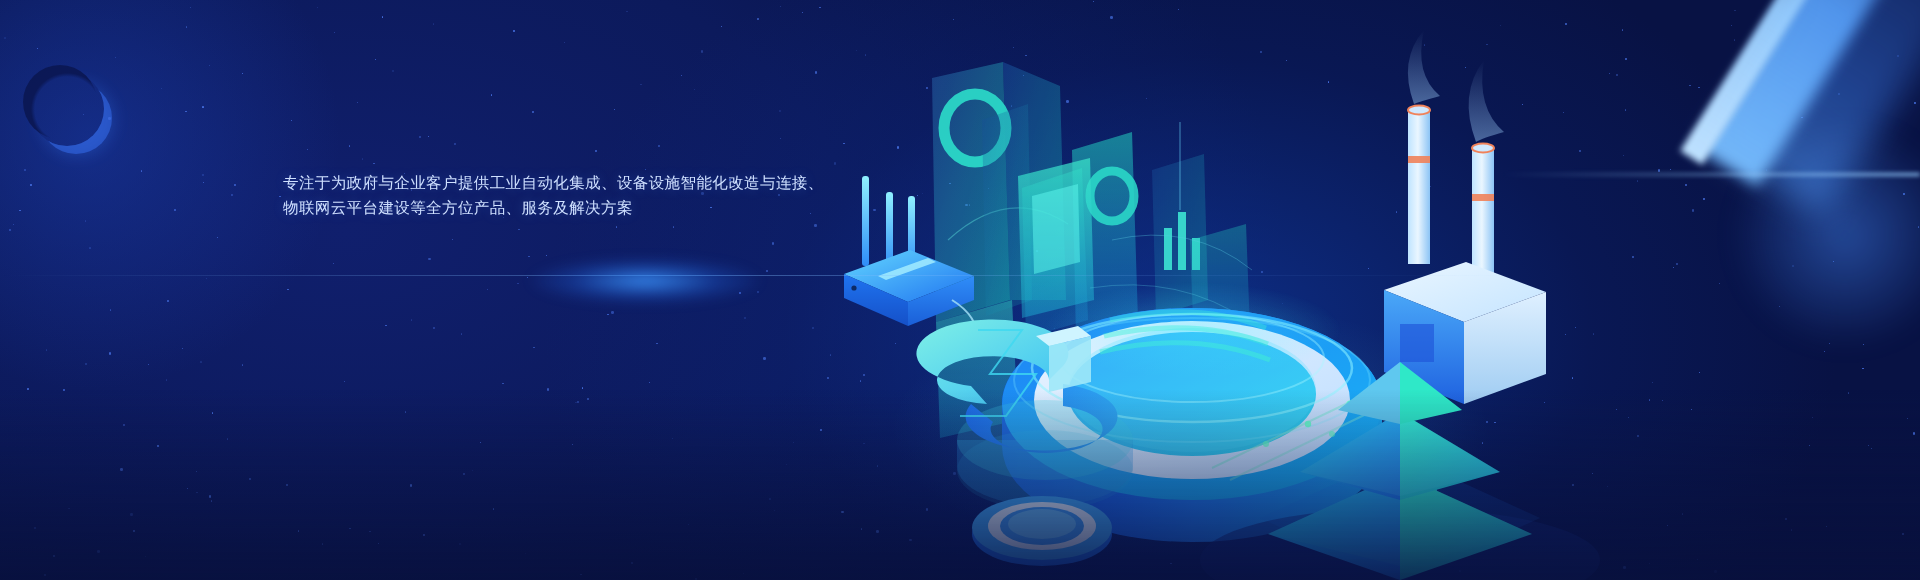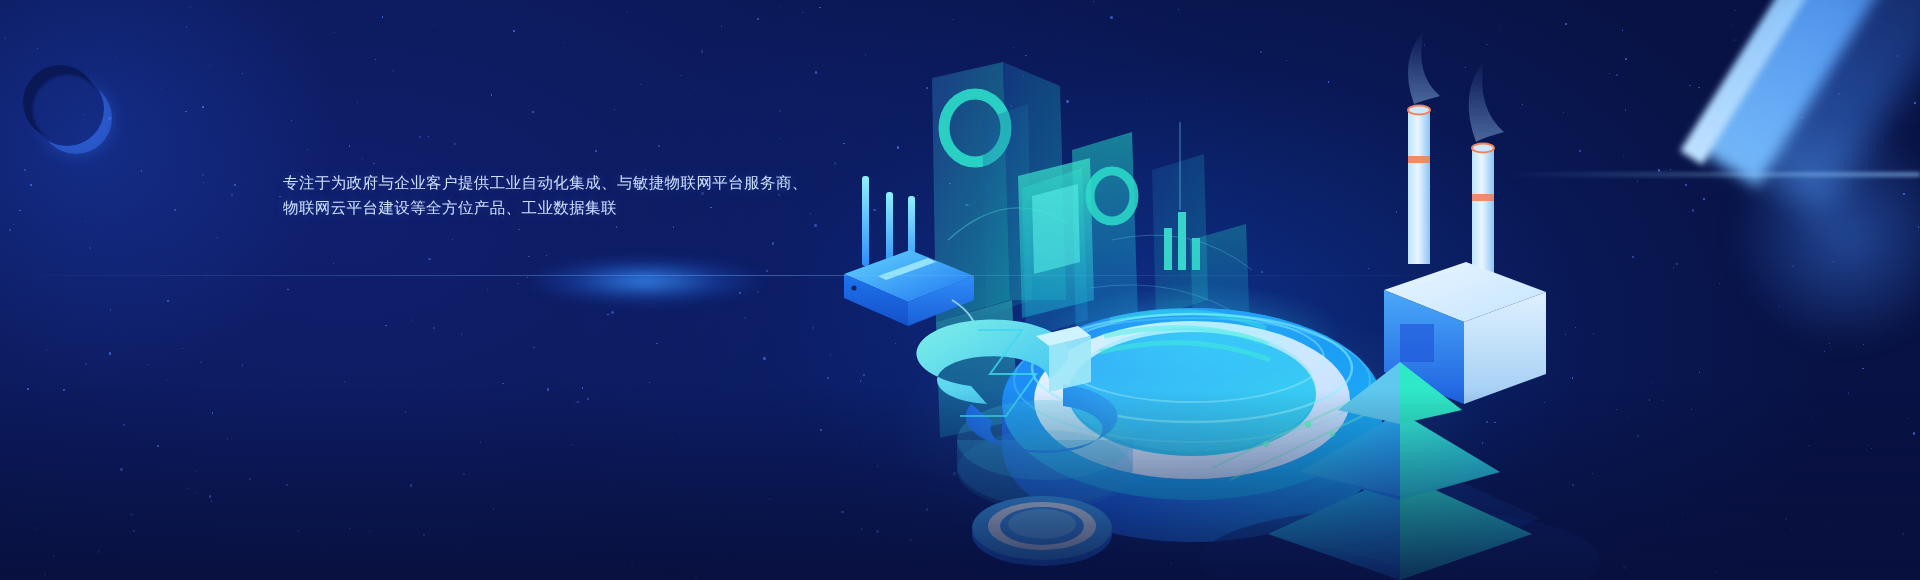--- a/index.html
+++ b/index.html
@@ -630,17 +630,17 @@
       </g>
 
     </svg>
   </div>
 
   <div class="text-rule"></div>
   <div class="ground-glow"></div>
   <div class="text-flare"></div>
 
   <div class="copy">
-    <p class="subcopy">专注于为政府与企业客户提供工业自动化集成、与敏捷物联网平台服务商、</p>
-    <p class="subcopy" style="margin-top:0">物联网云平台建设等全方位产品、工业数据集联</p>
+    <p class="subcopy">专注于为政府与企业客户提供工业自动化集成、设备设施智能化改造与连接、</p>
+    <p class="subcopy" style="margin-top:0">物联网云平台建设等全方位产品、服务及解决方案</p>
   </div>
 
 </div>
 
 </body></html>

